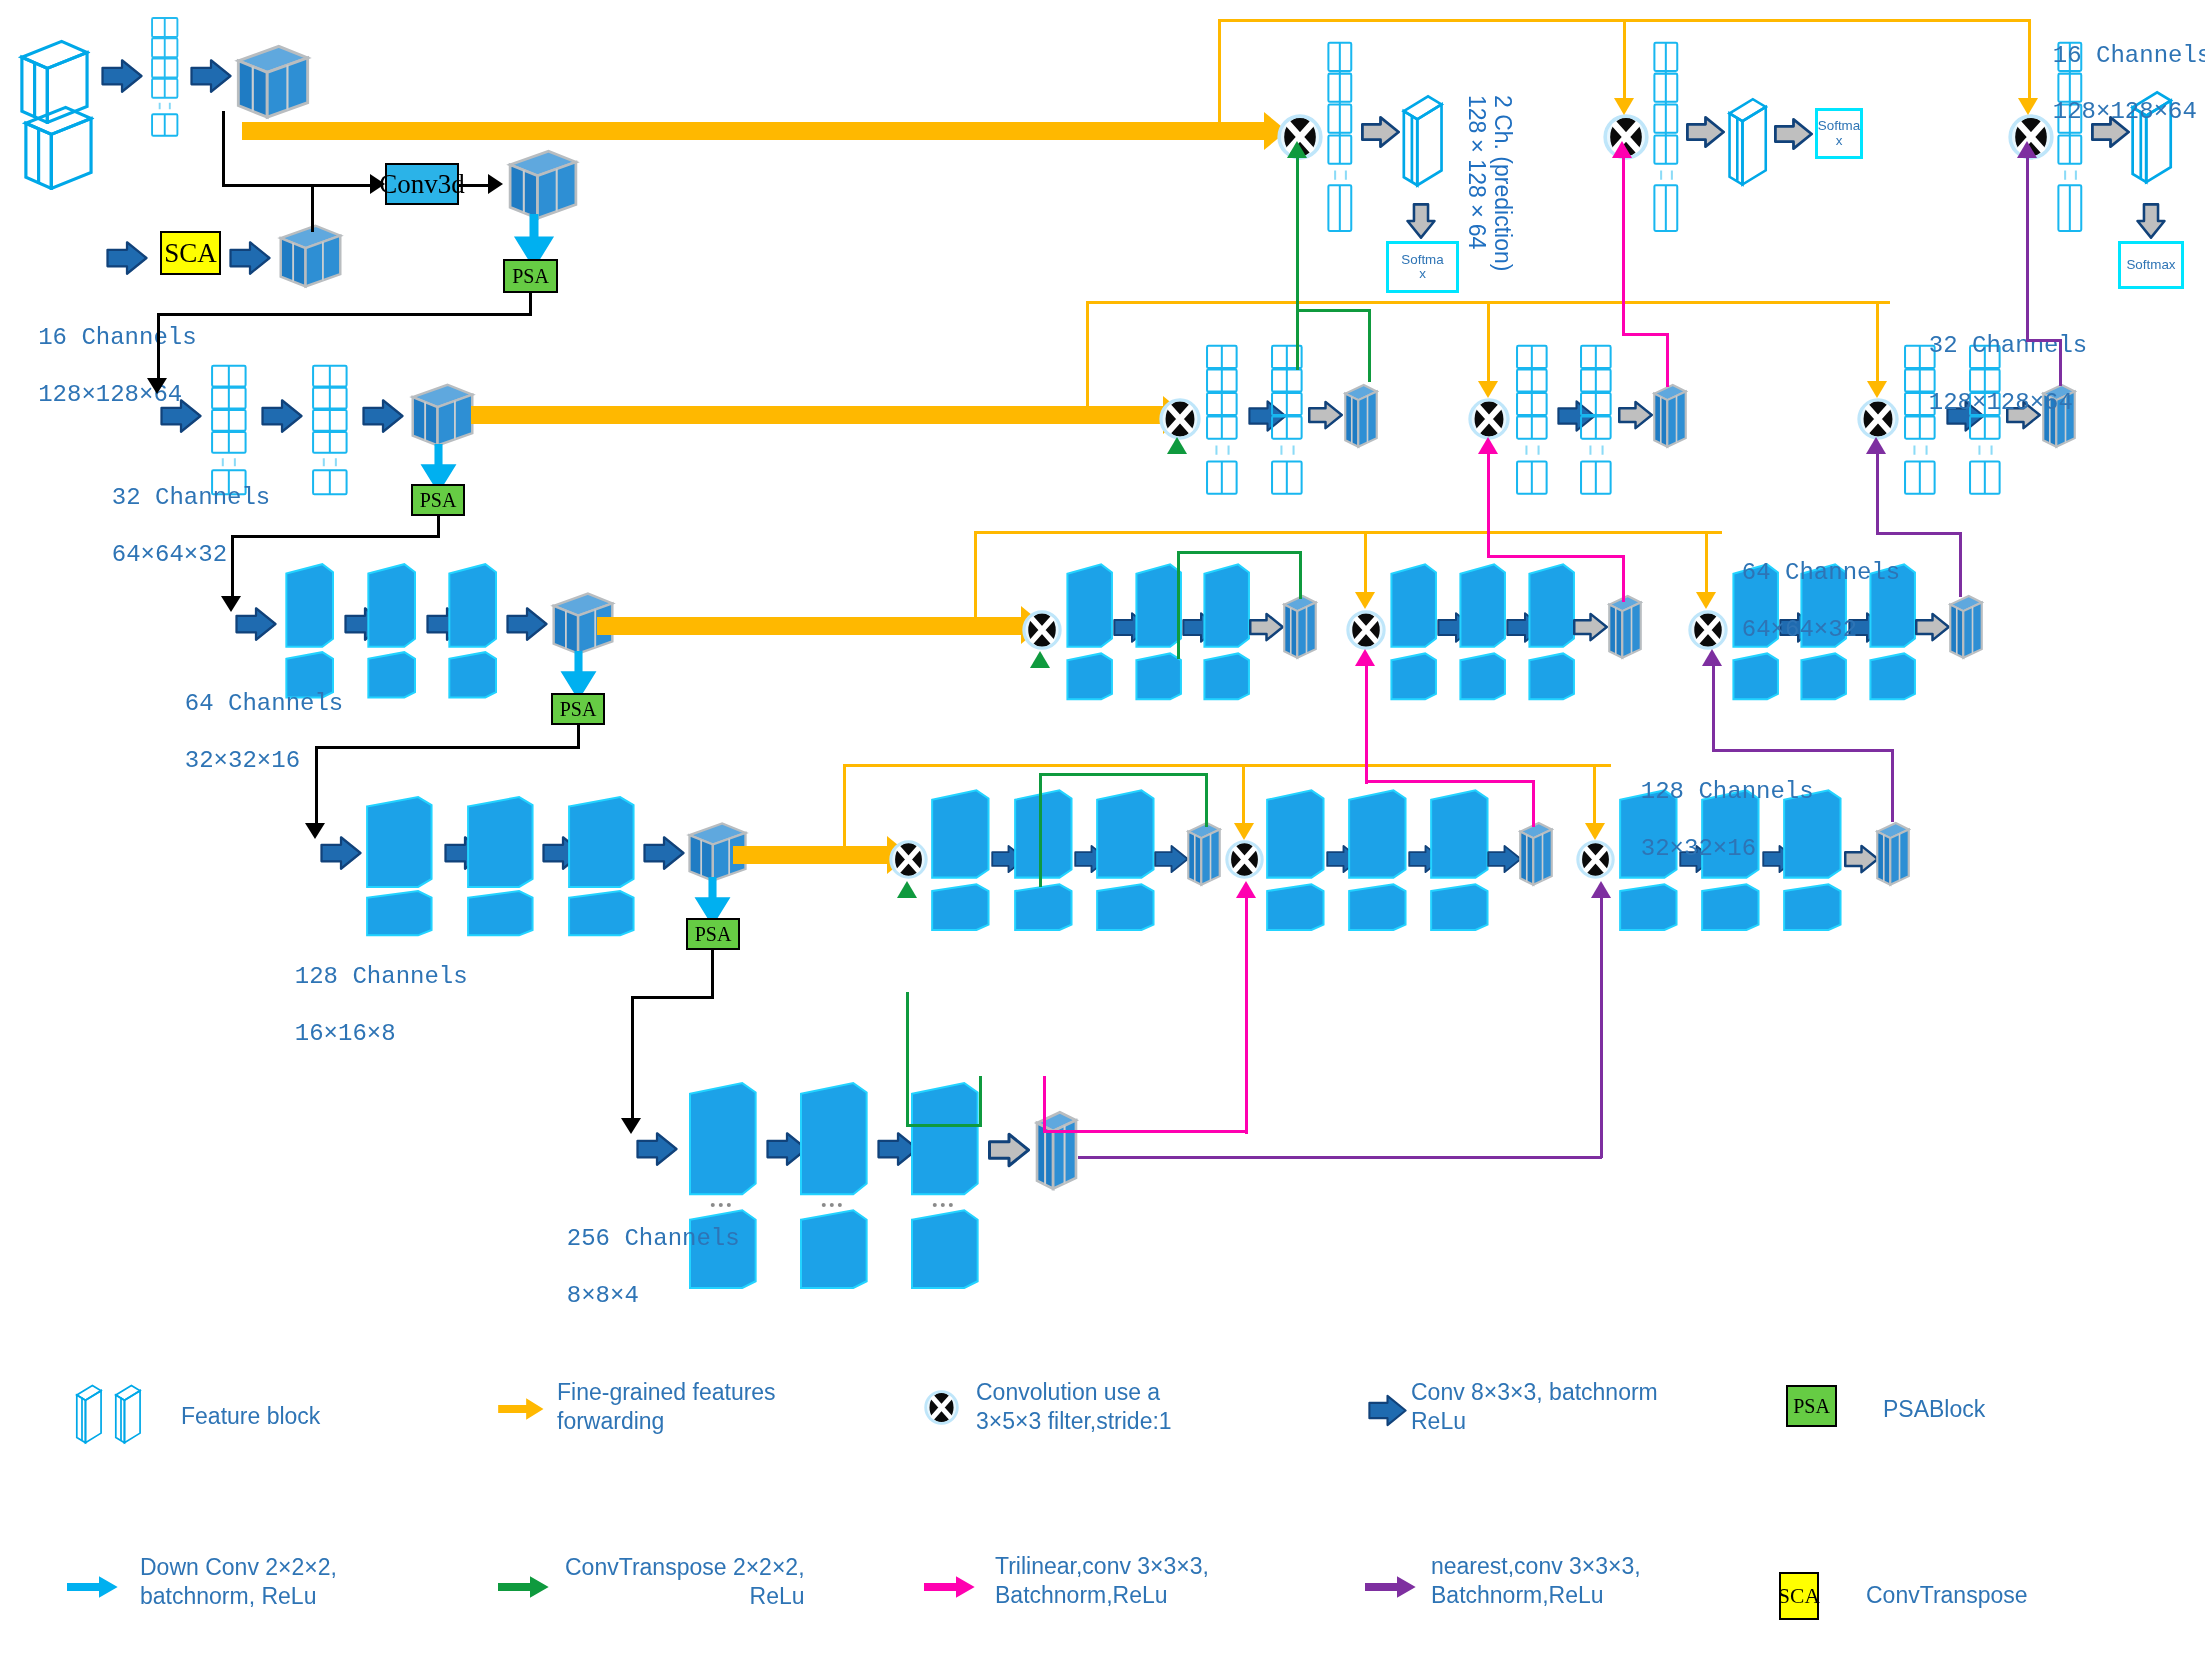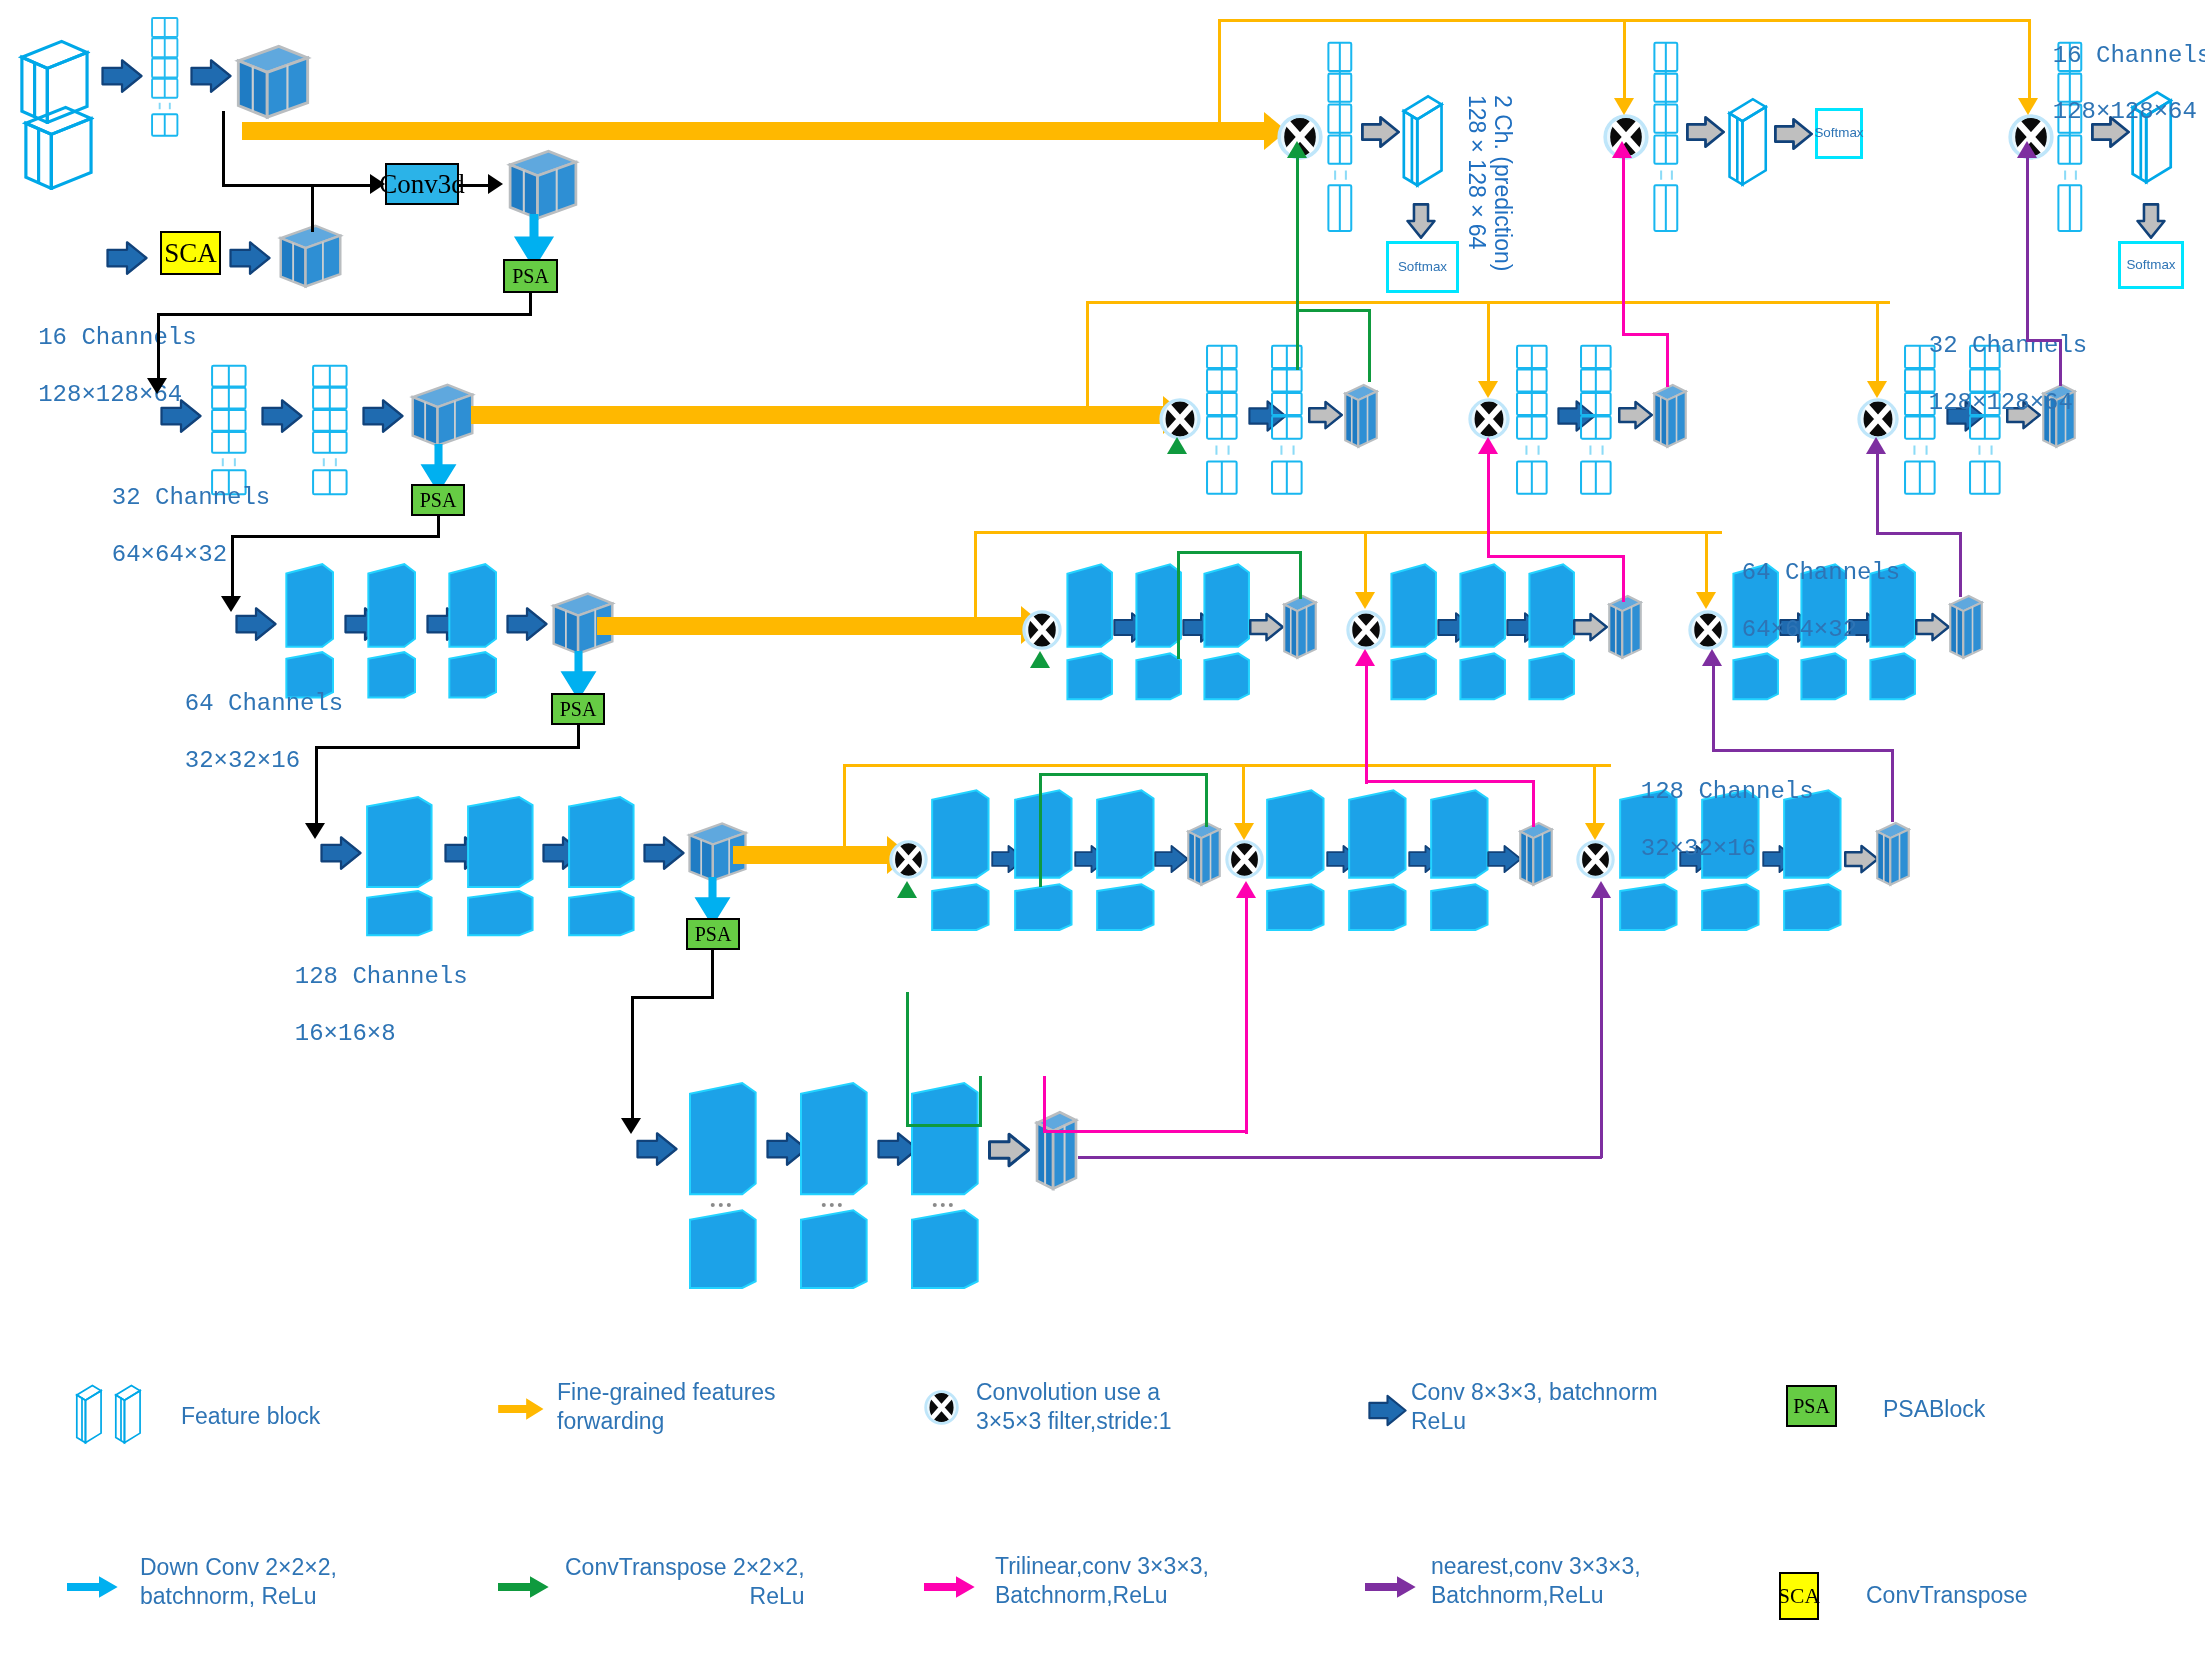--- a/index.html
+++ b/index.html
@@ -35,21 +35,21 @@
   .xsym svg{display:block;overflow:visible;}
 
   
   .box{position:absolute;display:flex;align-items:center;justify-content:center;
        font-family:"Liberation Serif", serif;box-sizing:border-box;}
   .box.psa{background:#66CC44;border:2px solid #000;color:#000;font-size:20px;}
   .box.sca{background:#FFFF00;border:2.7px solid #000;color:#000;font-size:27px;}
   .box.conv3d{background:#2BB3E8;border:2px solid #000;color:#000;font-size:27px;}
   .box.softmax{background:#fff;border:3.4px solid #00E5FF;color:#2E74B5;
                font-size:13.4px;font-family:"Liberation Sans",sans-serif;
-               flex-direction:row;line-height:1.05;}
+               flex-direction:column;line-height:1.05;}
 
   
   .ln{position:absolute;background:#000;}
   .ln.h{height:2.7px;}
   .ln.v{width:2.7px;}
   .ln.or{background:#FFB800;}
   .ln.gr{background:#0F9A3E;}
   .ln.mg{background:#FF00B0;}
   .ln.pu{background:#7E2FA0;}
 
@@ -467,20 +467,24 @@
 <div class="chev" style="left:988px;top:1131px;width:42px;height:38px;">
   <svg viewBox="0 0 56 50" width="42" height="38">
         <use href="#symChevGrey"></use>
       </svg>
 </div>
 <div class="scube" style="left:1033px;top:1108px;width:47px;height:89px;">
   <svg viewBox="0 0 70 132" width="47" height="89">
         <use href="#symSolidTall"></use>
       </svg>
 </div>
+<div class="lbl" style="left:538px;top:1197px;">
+  <span>256 Channels</span><br>
+  <span>8×8×4</span>
+</div>
 
 <div class="obar" style="left:242px;top:122px;width:1022px;"></div>
 <div class="ohead" style="left:1264px;top:112px;"></div>
 
 <div class="obar" style="left:471px;top:406px;width:693px;"></div>
 <div class="ohead" style="left:1163px;top:396px;"></div>
 
 <div class="obar" style="left:597px;top:617px;width:424px;"></div>
 <div class="ohead" style="left:1021px;top:606px;"></div>
 

